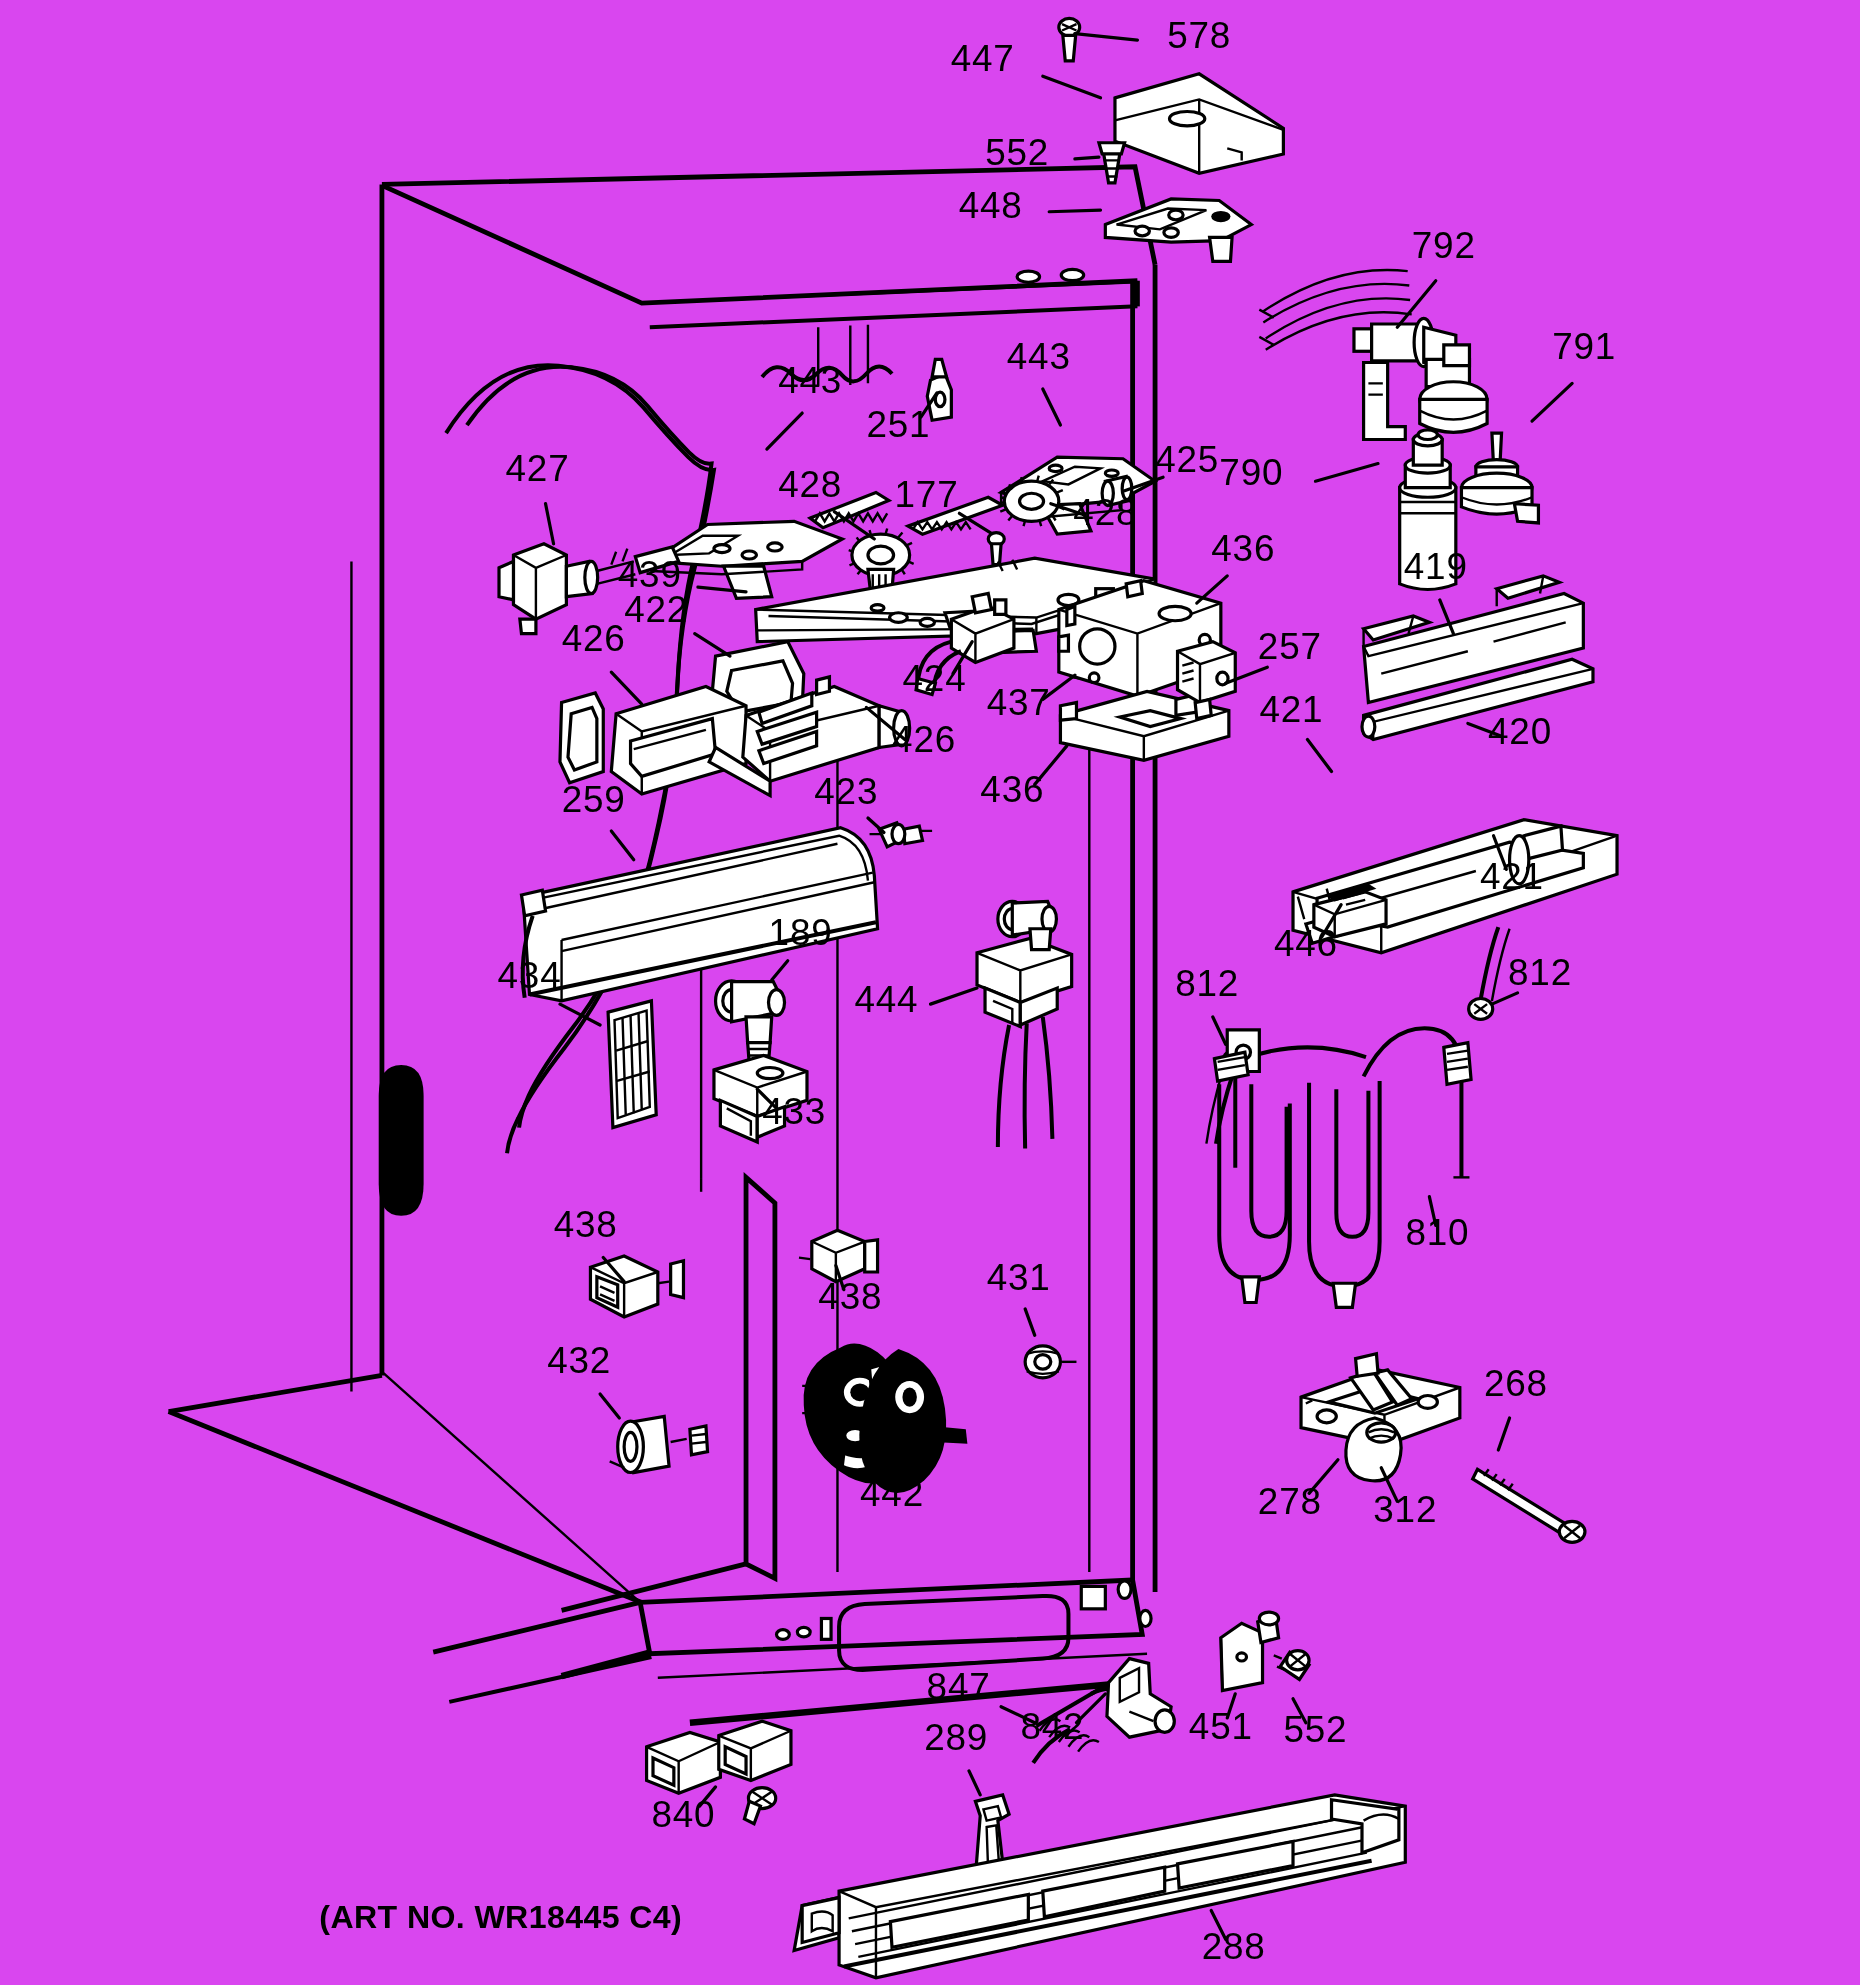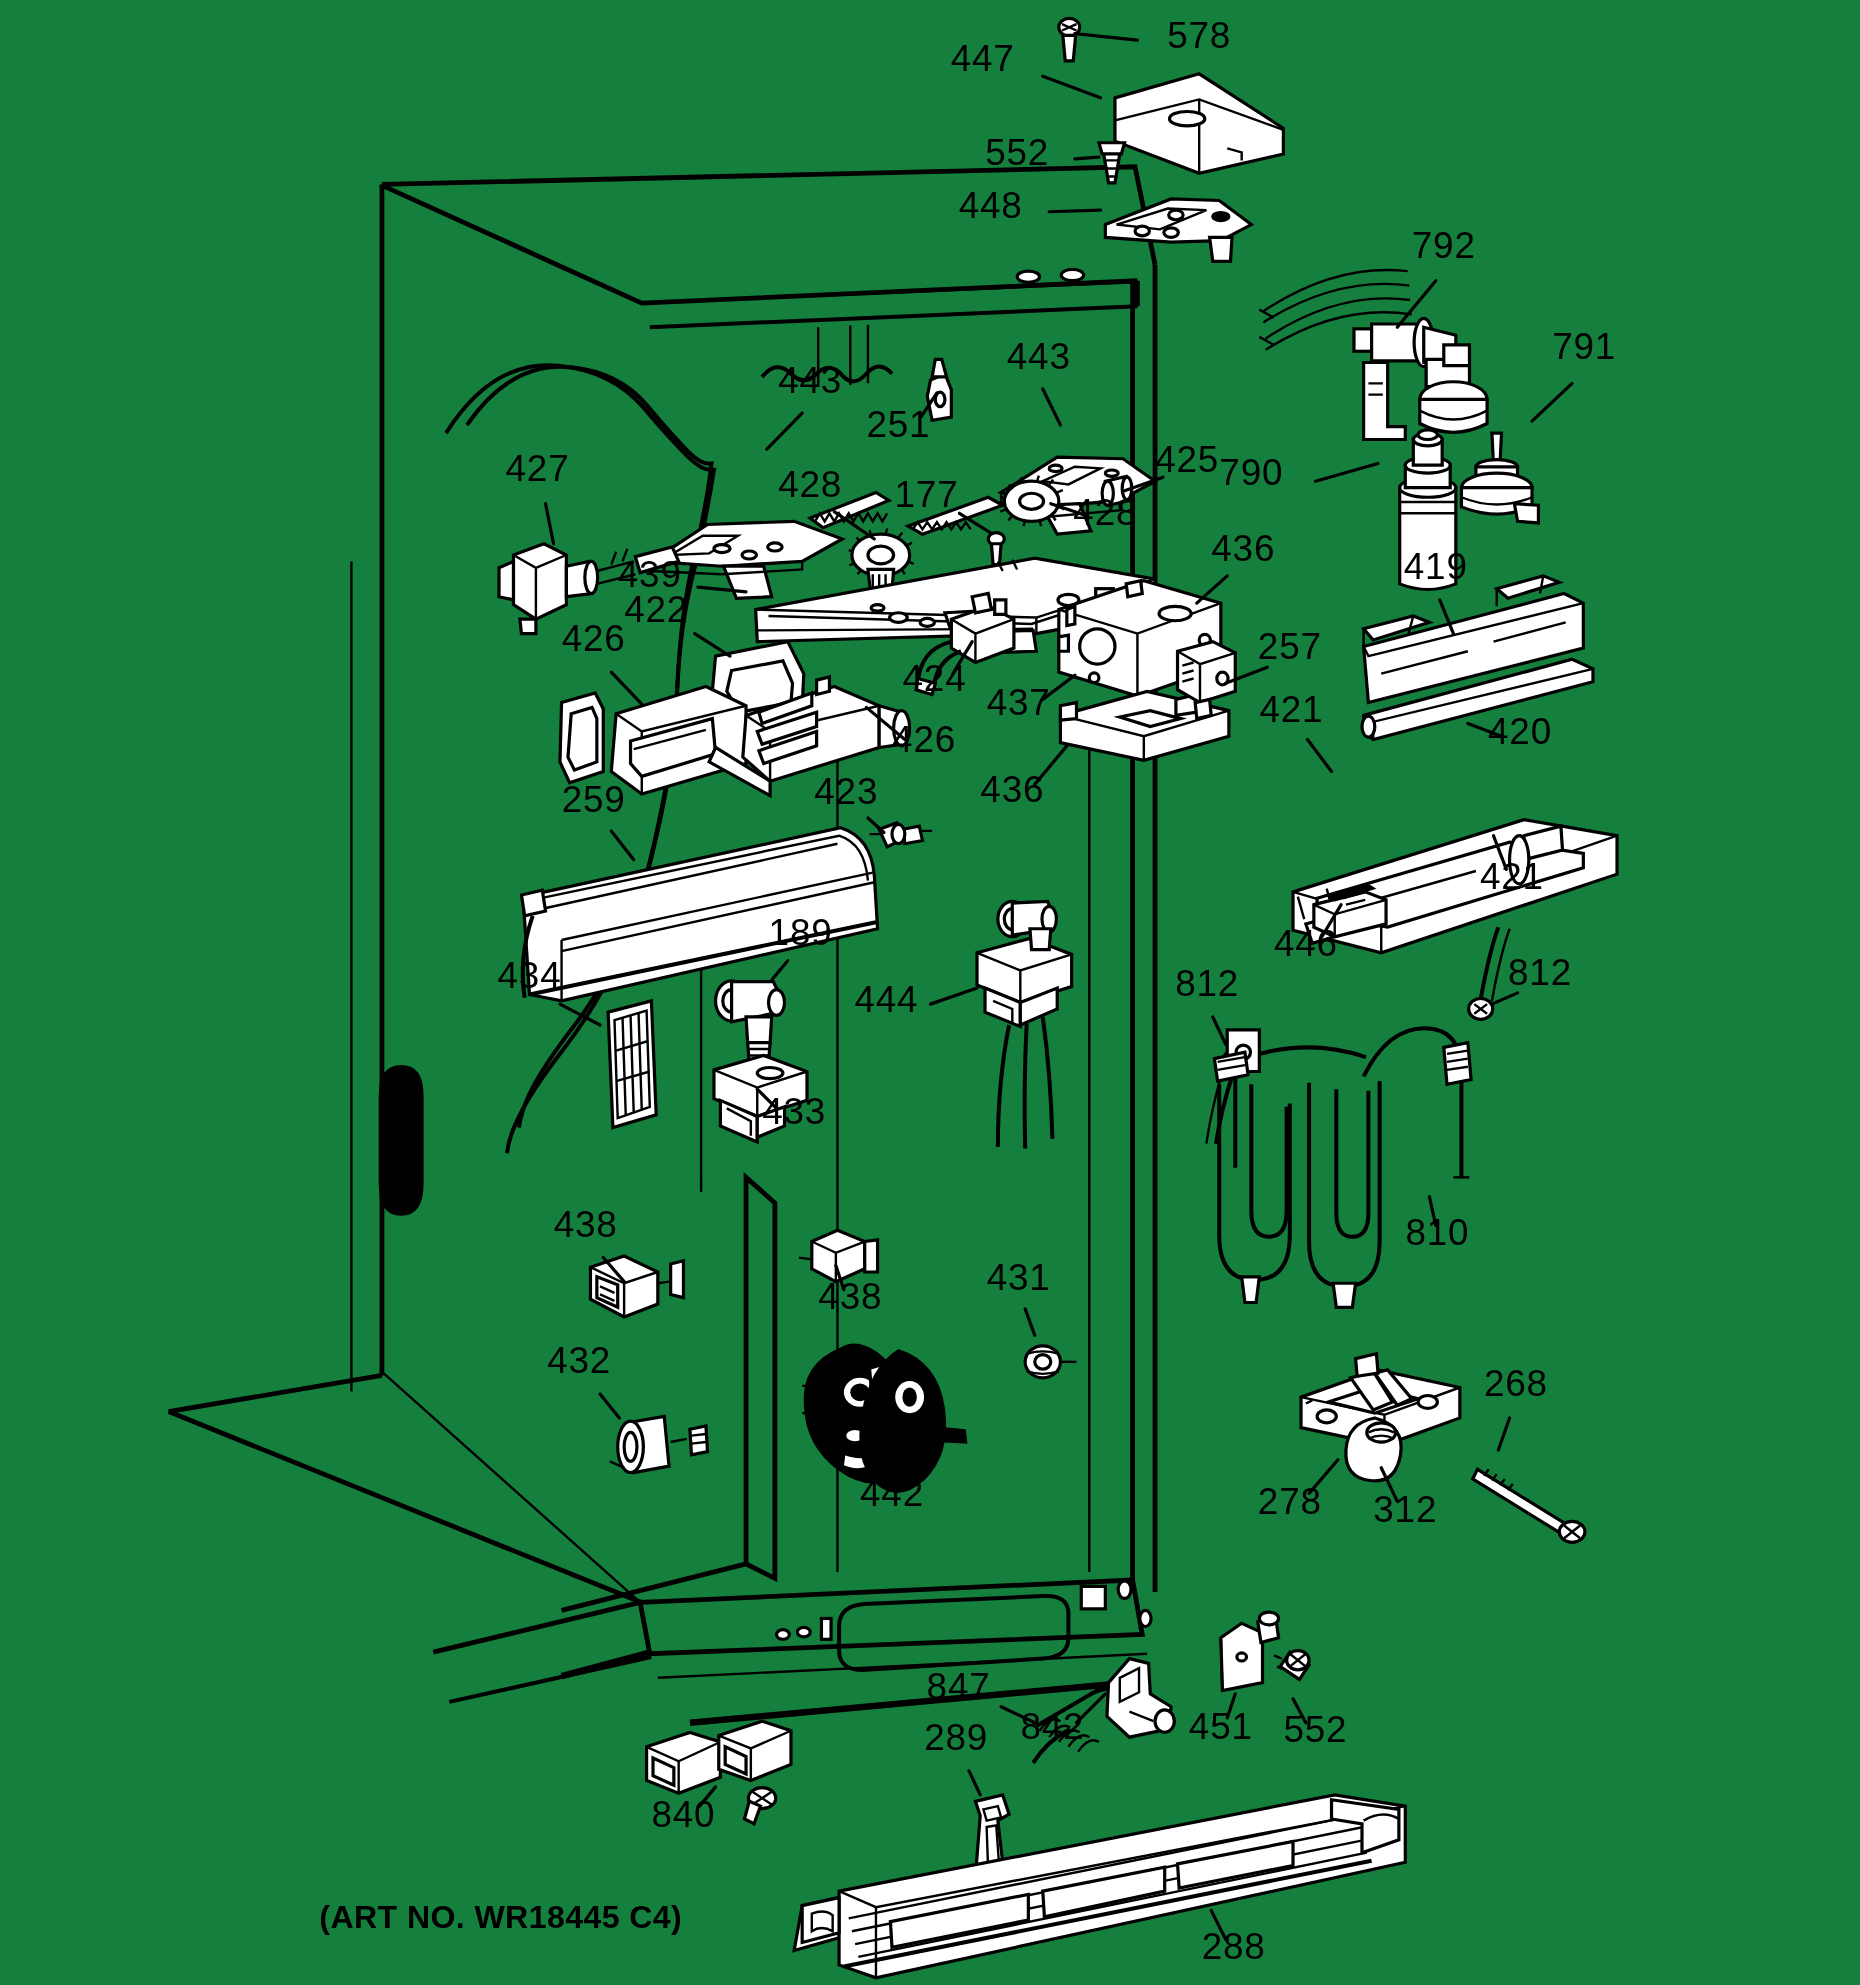--- a/index.html
+++ b/index.html
@@ -7,21 +7,21 @@
     padding: 0;
     background: #ffffff;
   }
   body {
     font-family: "Liberation Sans", sans-serif;
   }
   #sheet {
     position: relative;
     width: 1861px;
     height: 1985px;
-    background: #15803d;
+    background: #d946ef;
     overflow: hidden;
   }
   #diagram {
     position: absolute;
     left: 0;
     top: 0;
     width: 1861px;
     height: 1985px;
   }
   .callout-text {

